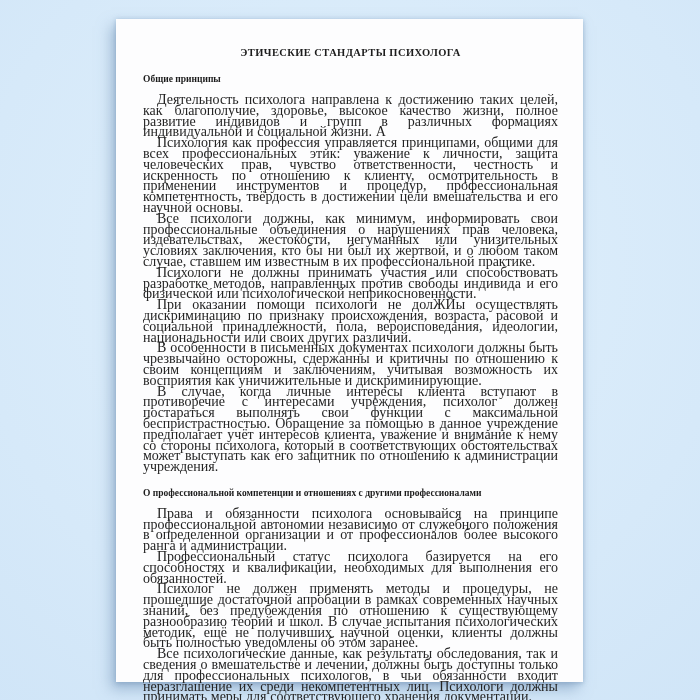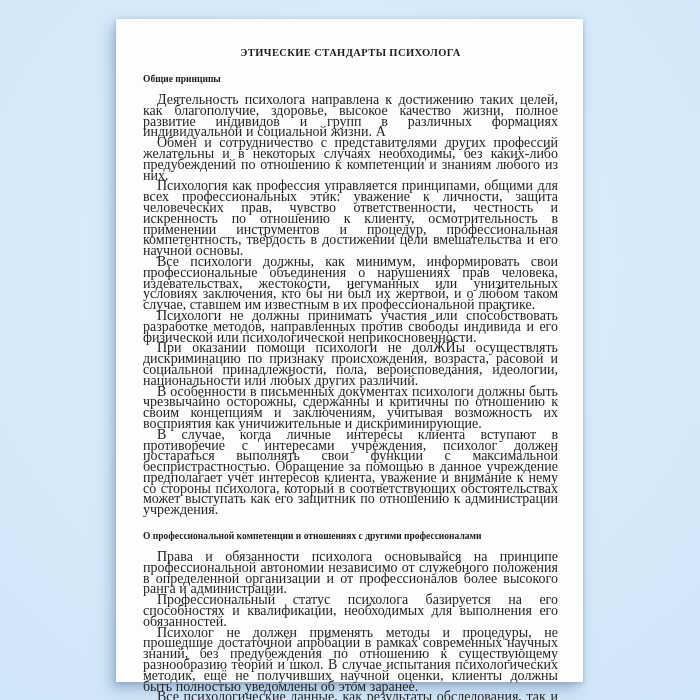--- a/index.html
+++ b/index.html
@@ -62,25 +62,24 @@
 </style>
 </head>
 <body>
 
 <div class="scene">
   <div class="paper">
     <div class="doc-title">ЭТИЧЕСКИЕ СТАНДАРТЫ ПСИХОЛОГА</div>
     <div>
         <div class="section-heading">Общие принципы</div>
         <p class="para">Деятельность психолога направлена к достижению таких целей, как благополучие, здоровье, высокое качество жизни, полное развитие индивидов и групп в различных формациях индивидуальной и социальной жизни. А</p>
-        <p class="para">Обмен и сотрудничество с представителями других профессий желательны и в некоторых случаях необходимы, без каких-либо предубеждений по отношению к компетенции и знаниям любого из них.</p>
         <p class="para">Психология как профессия управляется принципами, общими для всех профессиональных этик: уважение к личности, защита человеческих прав, чувство ответственности, честность и искренность по отношению к клиенту, осмотрительность в применении инструментов и процедур, профессиональная компетентность, твёрдость в достижении цели вмешательства и его научной основы.</p>
         <p class="para">Все психологи должны, как минимум, информировать свои профессиональные объединения о нарушениях прав человека, издевательствах, жестокости, негуманных или унизительных условиях заключения, кто бы ни был их жертвой, и о любом таком случае, ставшем им известным в их профессиональной практике.</p>
         <p class="para">Психологи не должны принимать участия или способствовать разработке методов, направленных против свободы индивида и его физической или психологической неприкосновенности.</p>
-        <p class="para">При оказании помощи психологи не долЖЙы осуществлять дискриминацию по признаку происхождения, возраста, расовой и социальной принадлежности, пола, вероисповедания, идеологии, национальности или любых других различий.</p>
+        <p class="para">При оказании помощи психологи не долЖЙы осуществлять дискриминацию по признаку происхождения, возраста, расовой и социальной принадлежности, пола, вероисповедания, идеологии, национальности или своих других различий.</p>
         <p class="para">В особенности в письменных документах психологи должны быть чрезвычайно осторожны, сдержанны и критичны по отношению к своим концепциям и заключениям, учитывая возможность их восприятия как уничижительные и дискриминирующие.</p>
         <p class="para">В случае, когда личные интересы клиента вступают в противоречие с интересами учреждения, психолог должен постараться выполнять свои функции с максимальной беспристрастностью. Обращение за помощью в данное учреждение предполагает учёт интересов клиента, уважение и внимание к нему со стороны психолога, который в соответствующих обстоятельствах может выступать как его защитник по отношению к администрации учреждения.</p>
         <div class="section-heading">О профессиональной компетенции и отношениях с другими профессионалами</div>
         <p class="para">Права и обязанности психолога основывайся на принципе профессиональной автономии независимо от служебного положения в определенной организации и от профессионалов более высокого ранга и администрации.</p>
         <p class="para">Профессиональный статус психолога базируется на его способностях и квалификации, необходимых для выполнения его обязанностей.</p>
         <p class="para">Психолог не должен применять методы и процедуры, не прошедшие достаточной апробации в рамках современных научных знаний, без предубеждения по отношению к существующему разнообразию теорий и школ. В случае испытания психологических методик, ещё не получивших научной оценки, клиенты должны быть полностью уведомлены об этом заранее.</p>
         <p class="para">Все психологические данные, как результаты обследования, так и сведения о вмешательстве и лечении, должны быть доступны только для профессиональных психологов, в чьи обязанности входит неразглашение их среди некомпетентных лиц. Психологи должны принимать меры для соответствующего хранения документации.</p>
       </div>
   </div>
 </div>

